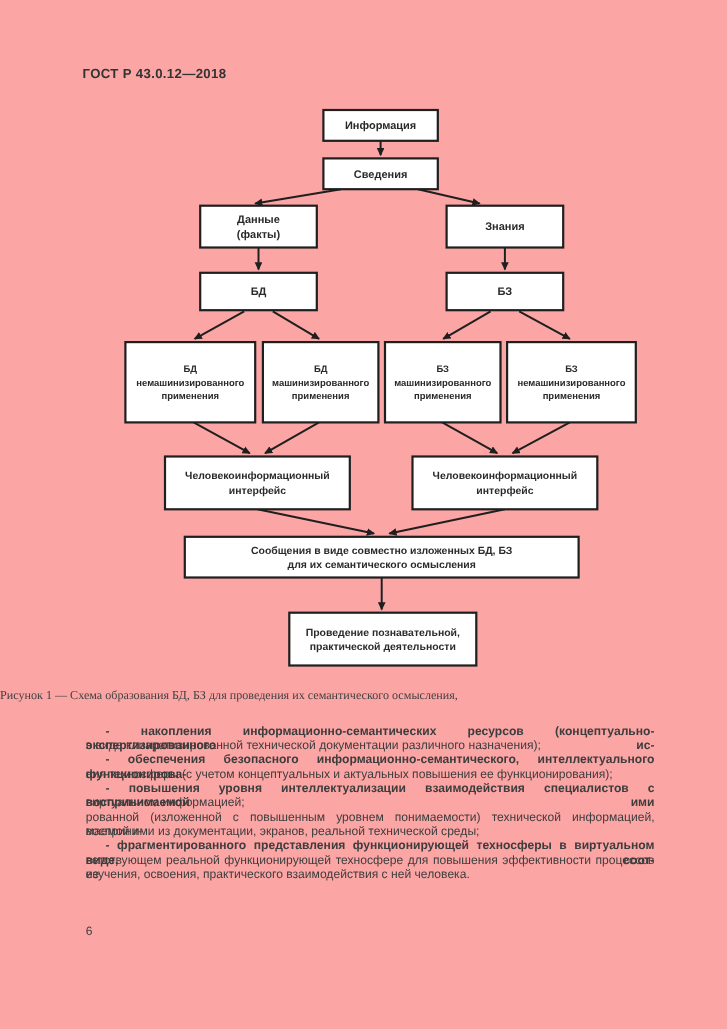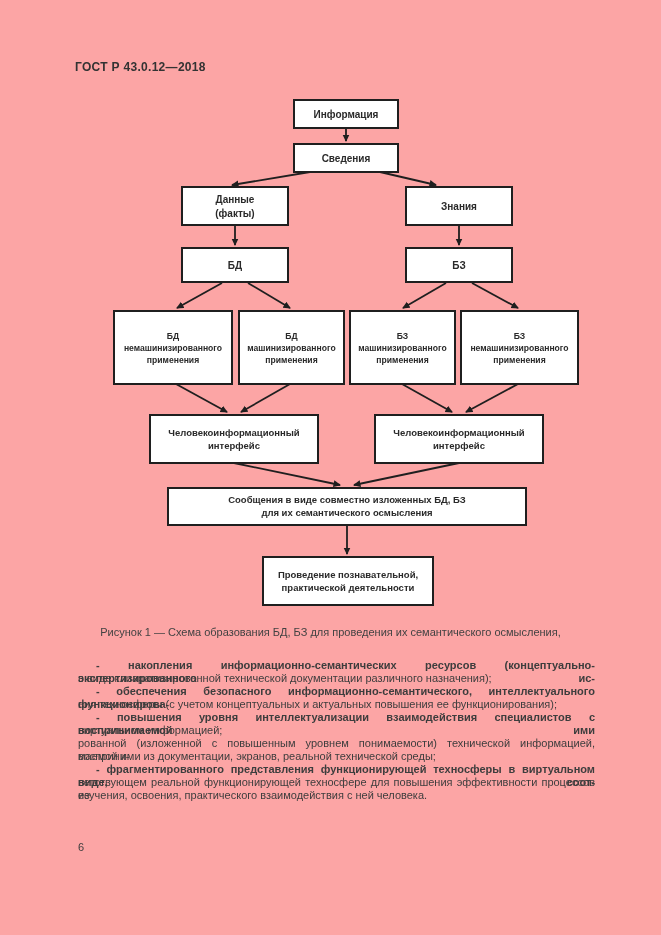--- a/index.html
+++ b/index.html
@@ -13,21 +13,21 @@
     overflow:hidden;
   }
   .doc-header{
     position:absolute;left:75px;top:60px;
     font-size:12px;font-weight:bold;color:#333;
     letter-spacing:.3px;
   }
   .diagram-svg{position:absolute;left:0;top:0;}
   .figure-caption{
     position:absolute;left:0;top:625px;width:661px;
-    text-align:center;font-size:11px;line-height:14px;color:#424242;
+    text-align:left;font-size:11px;line-height:14px;color:#424242;font-family:Liberation Serif, serif;
   }
   .body-text{
     position:absolute;left:78px;top:659px;width:517px;
     font-size:11px;line-height:13px;color:#3d3d3d;
   }
   .body-text .line{height:13px;white-space:nowrap;}
   .body-text .line.jl{white-space:normal;text-align:justify;text-align-last:justify;}
   .body-text .line.ind{padding-left:18px;font-weight:bold;}
   .body-text .line.ind.jl{padding-left:0;text-indent:18px;}
   .page-number{

